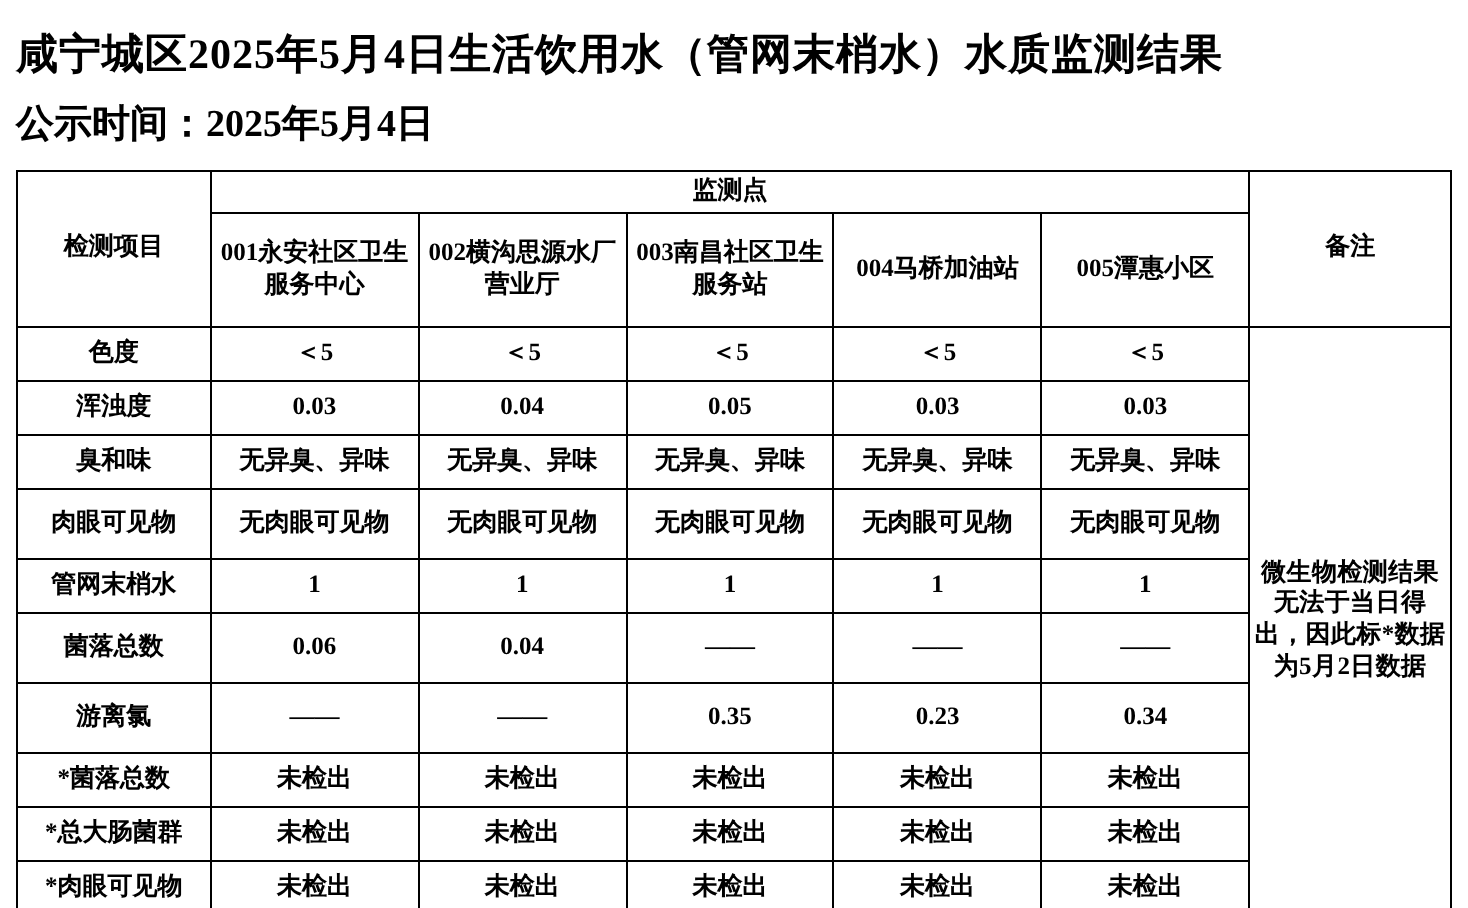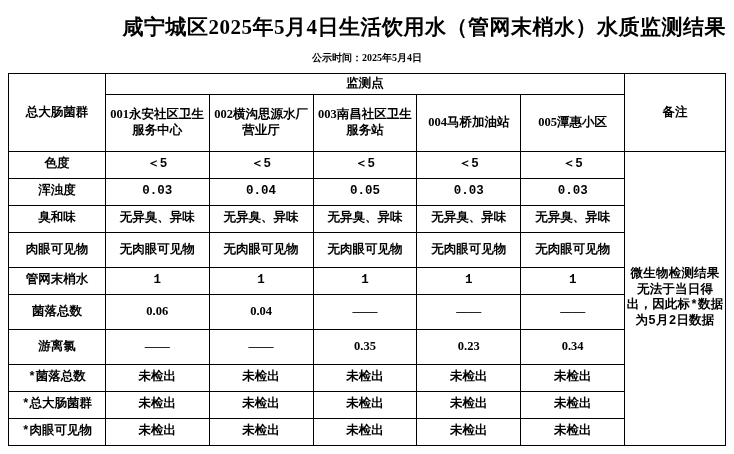--- a/index.html
+++ b/index.html
@@ -15,31 +15,30 @@
     overflow: hidden;
   }
   .page {
     width: 734px;
     height: 454px;
     box-sizing: border-box;
     padding: 0 8px;
     position: relative;
   }
   .doc-title {
-    text-align: right;
+    text-align: left;
     font-size: 21px;
     font-weight: bold;
     letter-spacing: 0.5px;
     padding-top: 14px;
     padding-bottom: 2px;
     line-height: 1.3;
   }
   .doc-subtitle {
-    text-align: center;
-    font-size: 10px;
+    font-size: 19px;
     font-weight: bold;
     padding-top: 8px;
     padding-bottom: 9px;
     line-height: 1.3;
   }
   table.wq {
     border-collapse: collapse;
     width: 718px;
     margin: 0 auto;
     table-layout: fixed;
@@ -67,21 +66,20 @@
   .hdr-site {
     font-size: 13.5px;
     height: 52px;
     padding: 2px 4px;
   }
   .hdr-note {
     font-size: 13.5px;
   }
   .row-normal td {
     height: 22px;
-    font-family: Liberation Mono, monospace;
   }
   .row-tall td {
     height: 30px;
     font-family: Liberation Serif, serif;
   }
   .note-cell {
     font-size: 12.5px;
     line-height: 1.55;
     text-align: left;
     padding: 4px 6px;
@@ -105,21 +103,21 @@
       <col class="col-item">
       <col class="col-site">
       <col class="col-site">
       <col class="col-site">
       <col class="col-site">
       <col class="col-site">
       <col class="col-note">
     </colgroup>
     <thead>
       <tr class="hdr-group">
-        <td rowspan="2" class="hdr-item">总大肠菌群</td>
+        <td rowspan="2" class="hdr-item">检测项目</td>
         <td colspan="5">监测点</td>
         <td rowspan="2" class="hdr-note">备注</td>
       </tr>
       <tr>
         <td class="hdr-site">001永安社区卫生服务中心</td>
         <td class="hdr-site">002横沟思源水厂营业厅</td>
         <td class="hdr-site">003南昌社区卫生服务站</td>
         <td class="hdr-site">004马桥加油站</td>
         <td class="hdr-site">005潭惠小区</td>
       </tr>

